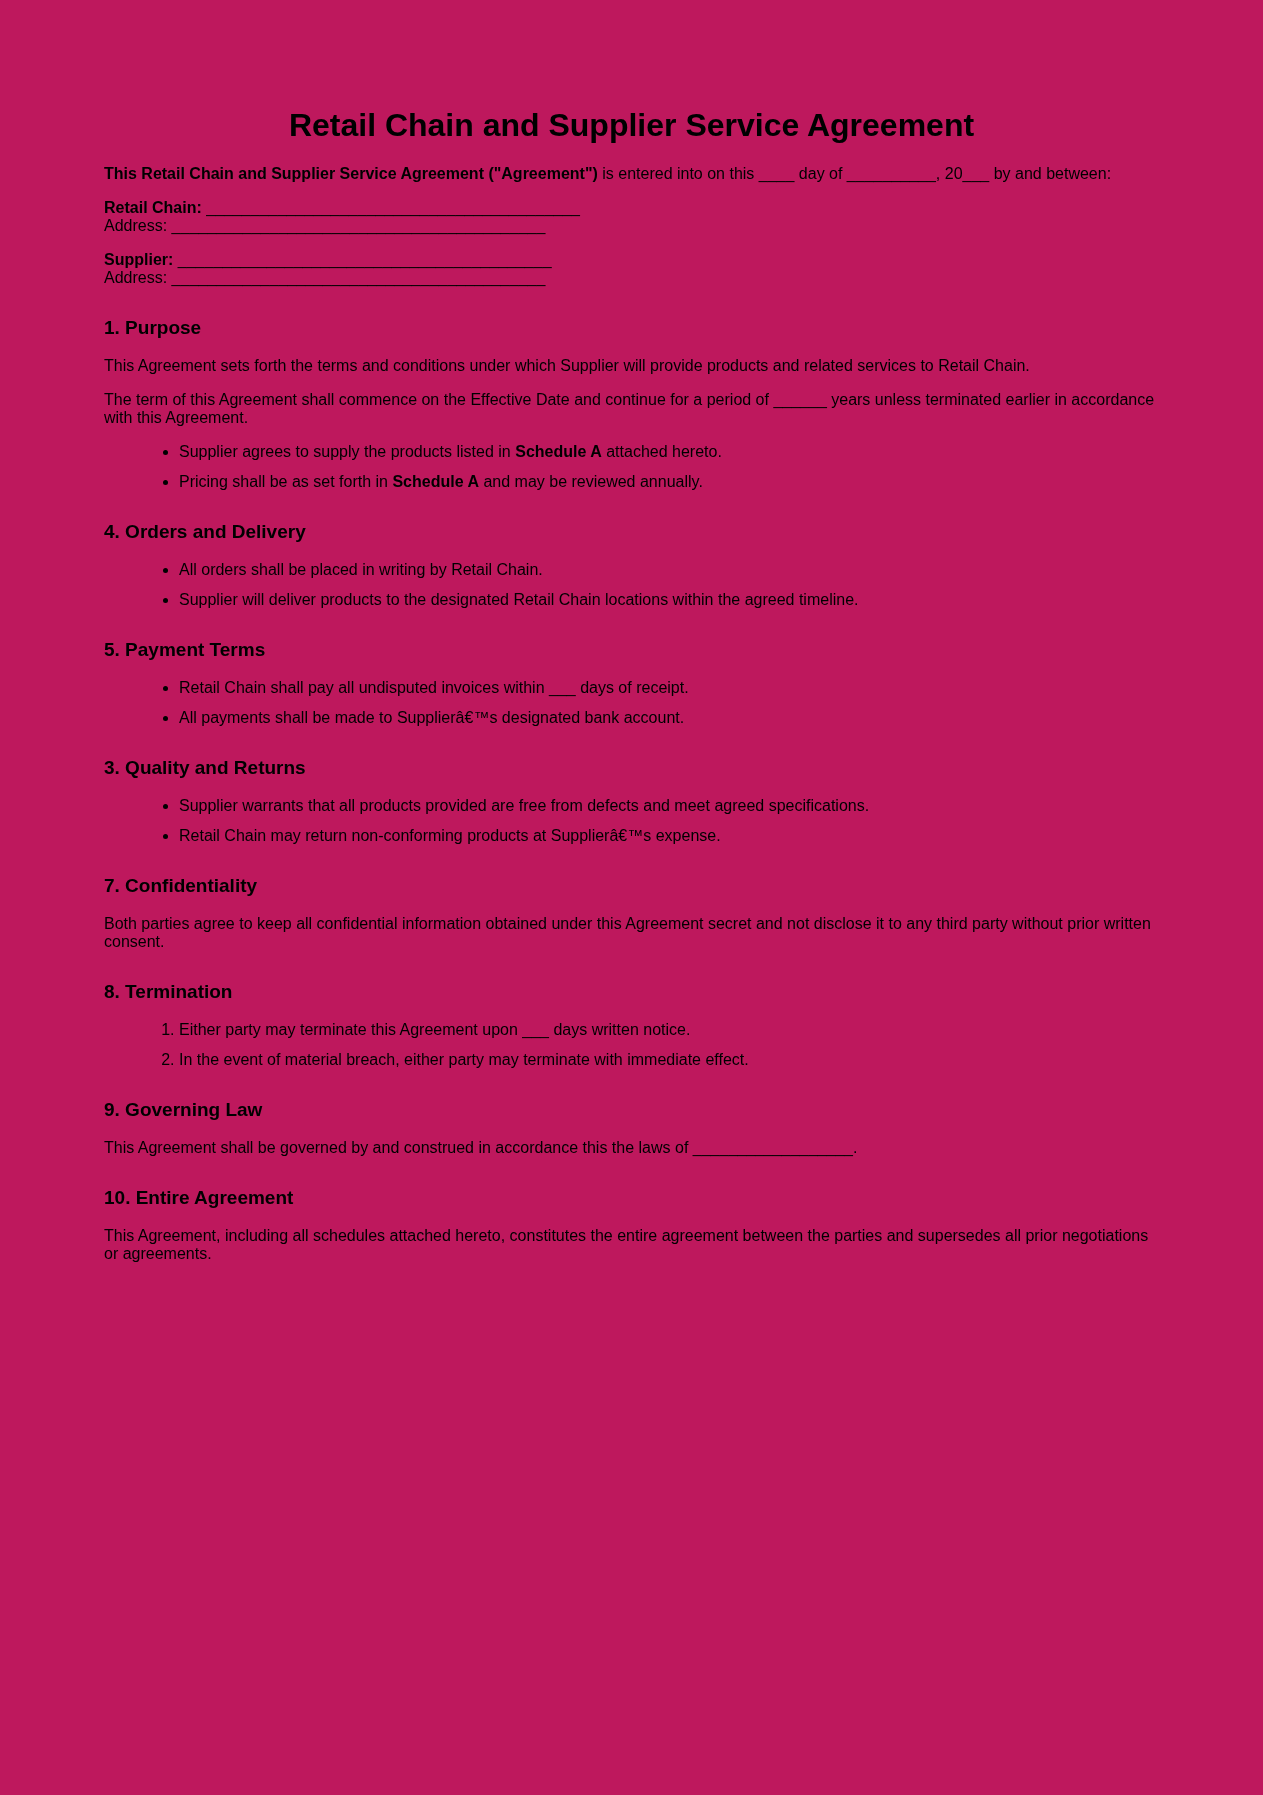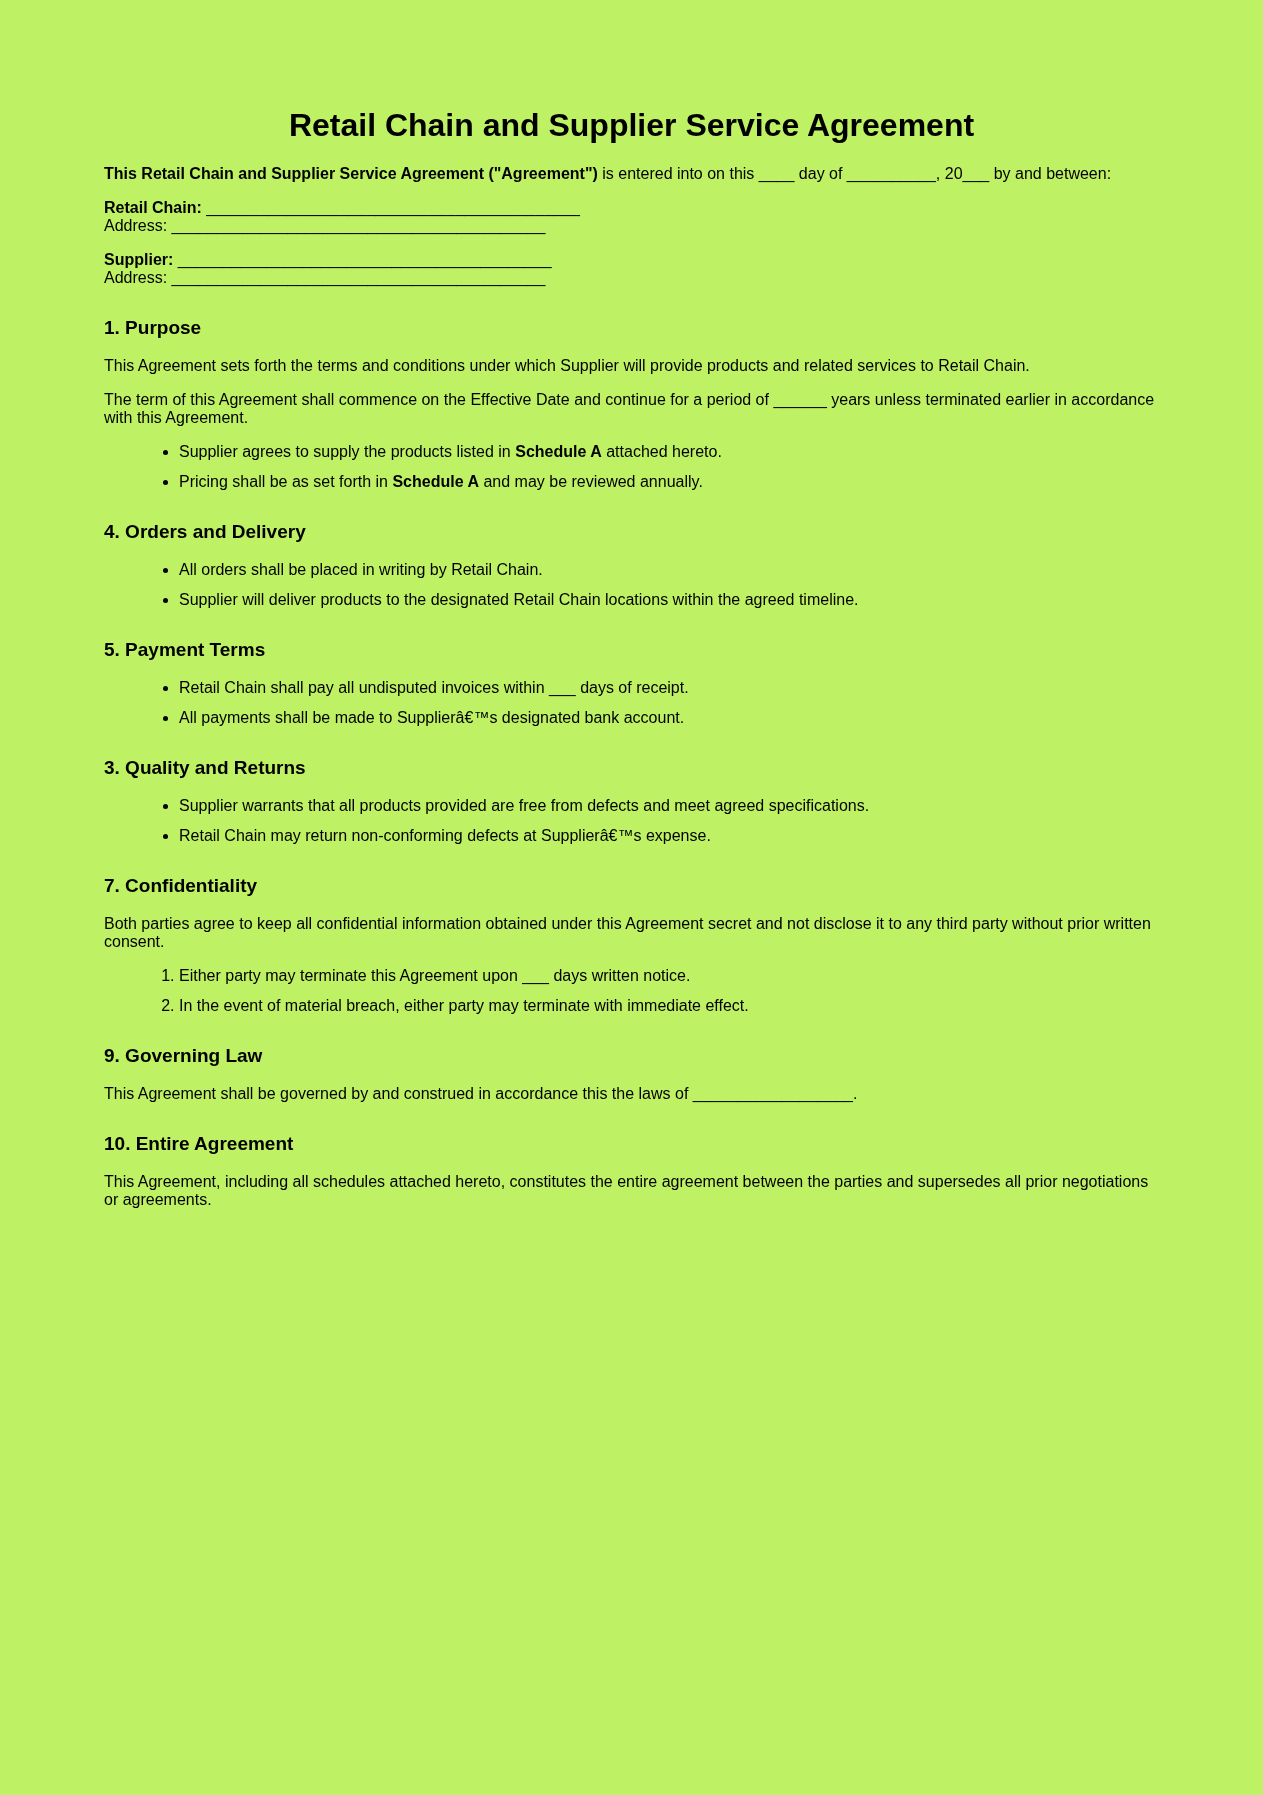--- a/index.html
+++ b/index.html
@@ -1,21 +1,21 @@
 <!DOCTYPE html>
 <html><head>
 <meta charset="utf-8">
 <style>
   html, body { margin: 0; padding: 0; background: #ffffff; }
   .page {
     width: 1263px;
     height: 1795px;
     box-sizing: border-box;
     padding: 86px 104px 40px 104px;
-    background: #bef264;
+    background: #be185d;
     color: #000000;
     font-family: "Liberation Sans", "DejaVu Sans", sans-serif;
     font-size: 16px;
     line-height: normal;
   }
   h1.doc-title {
     font-size: 32px;
     font-weight: 700;
     text-align: center;
     margin: 21px 0 21px 0;
@@ -70,26 +70,27 @@
 
   <h2 class="sec-heading">5. Payment Terms</h2>
   <ul class="sec-list">
     <li>Retail Chain shall pay all undisputed invoices within ___ days of receipt.</li>
     <li>All payments shall be made to Supplierâ€™s designated bank account.</li>
   </ul>
 
   <h2 class="sec-heading">3. Quality and Returns</h2>
   <ul class="sec-list">
     <li>Supplier warrants that all products provided are free from defects and meet agreed specifications.</li>
-    <li>Retail Chain may return non-conforming defects at Supplierâ€™s expense.</li>
+    <li>Retail Chain may return non-conforming products at Supplierâ€™s expense.</li>
   </ul>
 
   <h2 class="sec-heading">7. Confidentiality</h2>
   <p>Both parties agree to keep all confidential information obtained under this Agreement secret and not disclose it to any third party without prior written consent.</p>
 
+  <h2 class="sec-heading">8. Termination</h2>
   <ol class="sec-list">
     <li>Either party may terminate this Agreement upon ___ days written notice.</li>
     <li>In the event of material breach, either party may terminate with immediate effect.</li>
   </ol>
 
   <h2 class="sec-heading">9. Governing Law</h2>
   <p>This Agreement shall be governed by and construed in accordance this the laws of __________________.</p>
 
   <h2 class="sec-heading">10. Entire Agreement</h2>
   <p>This Agreement, including all schedules attached hereto, constitutes the entire agreement between the parties and supersedes all prior negotiations or agreements.</p>

